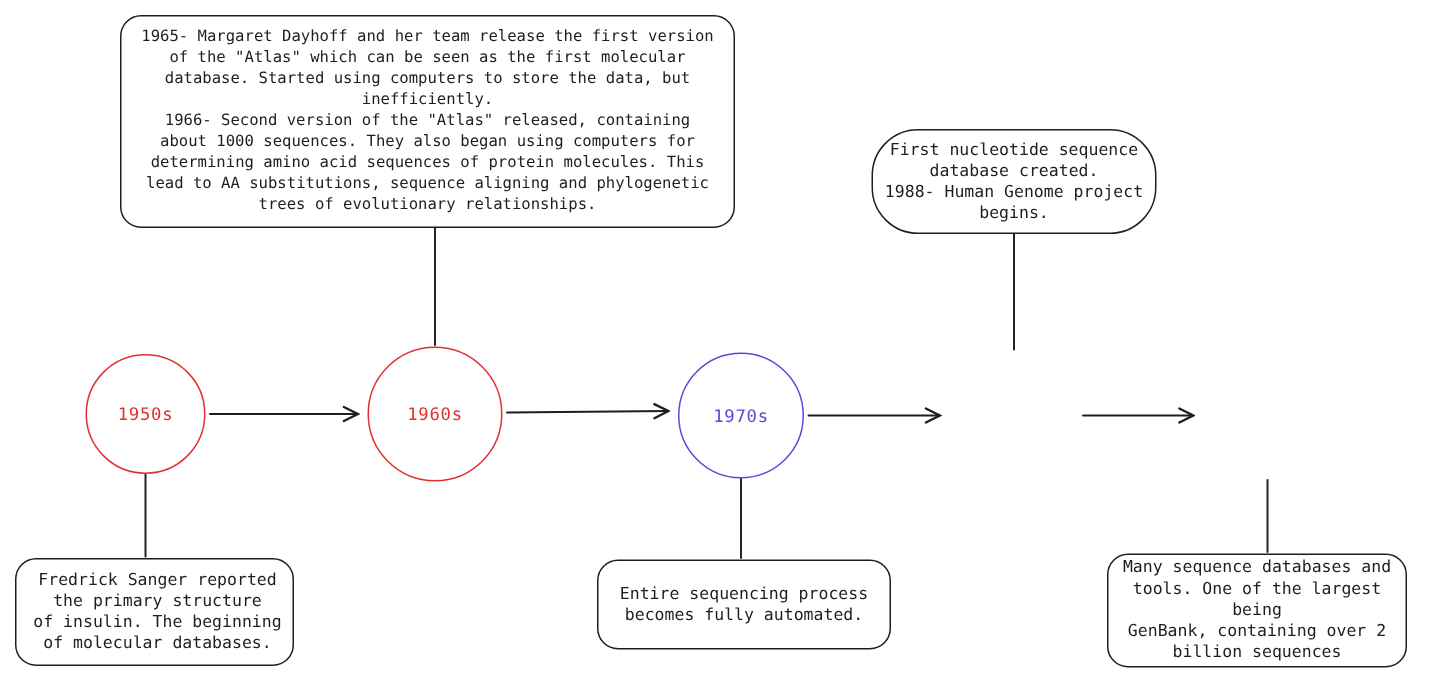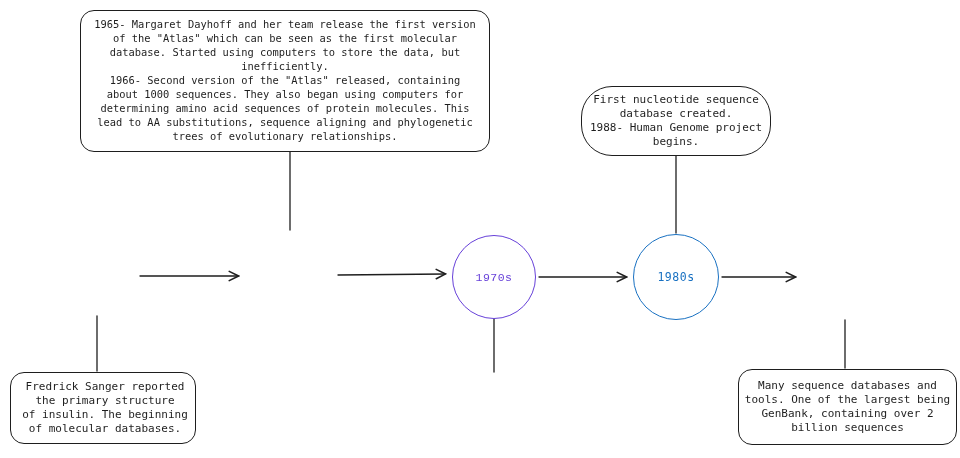--- a/index.html
+++ b/index.html
@@ -109,32 +109,39 @@
 begins.</div>
   </div>
 
   <div class="callout" style="left:10px; top:372px; width:186px; height:72px;">
     <div class="callout-text left">Fredrick Sanger reported
 the primary structure
 of insulin. The beginning
 of molecular databases.</div>
   </div>
 
+  <div class="callout" style="left:398px; top:373px; width:196px; height:60px;">
+    <div class="callout-text">Entire sequencing process
+becomes fully automated.</div>
+  </div>
 
-  <div class="callout" style="left:738px; top:369px; width:219px; height:76px;">
+  <div class="callout" style="left:738px; top:369px; width:200px; height:76px;">
     <div class="callout-text">Many sequence databases and
 tools. One of the largest being
 GenBank, containing over 2
 billion sequences</div>
   </div>
 
+  <div class="node" style="left: 57px; top: 236px; width: 80px; height: 80px; border-color: rgb(224, 49, 49);">
+    <span class="node-label" style="color: rgb(224, 49, 49);">1950s</span>
+  </div>
 
+  <div class="node" style="left: 245px; top: 231px; width: 90px; height: 90px; border-color: rgb(224, 49, 49);">
+    <span class="node-label" style="color: rgb(224, 49, 49);">1960s</span>
+  </div>
 
-  <div class="node" style="left: 452px; top: 235px; width: 84px; height: 84px; border-color: rgb(103, 65, 217); font-family: Liberation Mono, monospace;">
+  <div class="node" style="left: 452px; top: 235px; width: 84px; height: 84px; border-color: rgb(103, 65, 217);">
     <span class="node-label" style="color: rgb(103, 65, 217);">1970s</span>
   </div>
 
-  <div class="node" style="left: 633px; top: 234px; width: 86px; height: 86px; border-color: rgb(25, 113, 194);">
-    <span class="node-label" style="color: rgb(25, 113, 194);">1980s</span>
-  </div>
 
 
 </div>
 
 </body></html>

